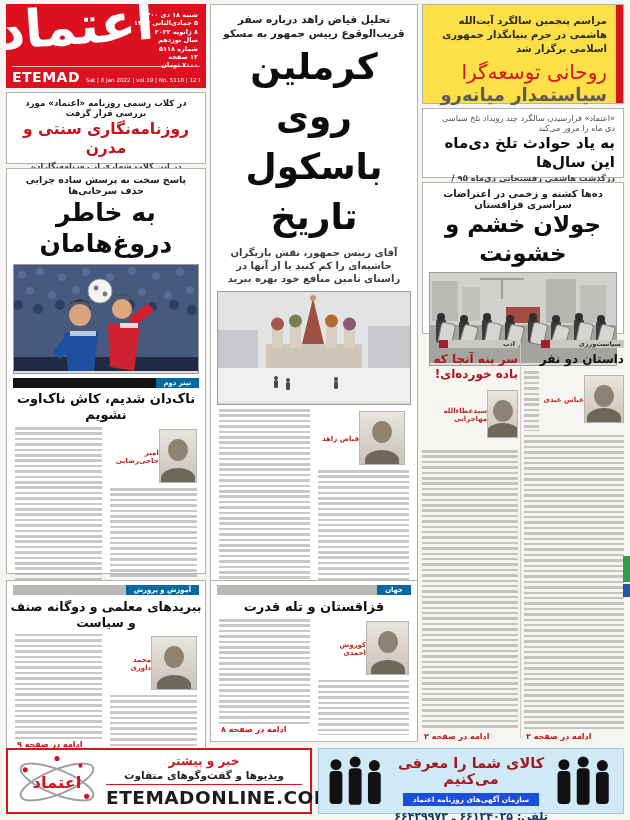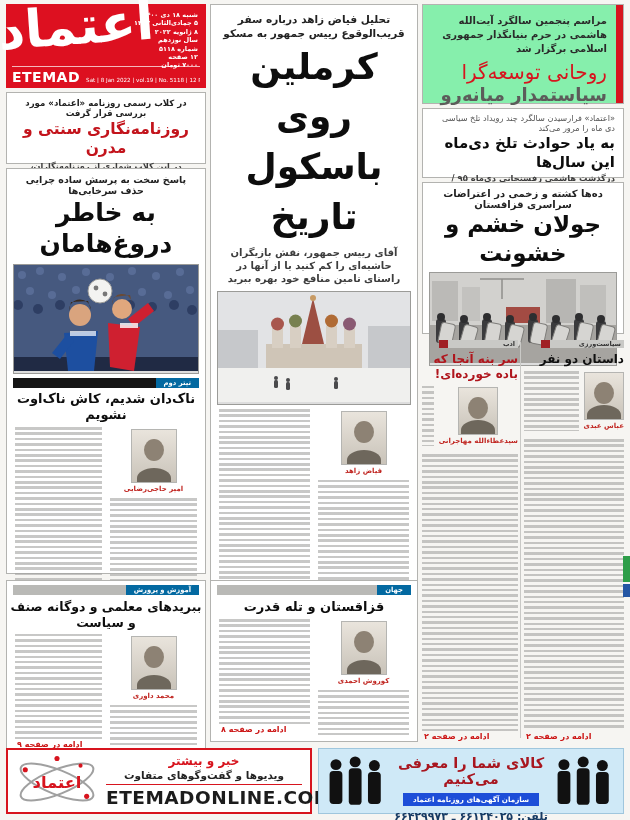--- a/index.html
+++ b/index.html
@@ -23,42 +23,42 @@
   .headline{font-weight:bold;color:#0d0d0d;text-align:center;line-height:1.25;}
   .red{color:#c3141c;}
   .photo{margin:4px 6px;border:1px solid #9b9b98;background:#ddd;overflow:hidden;}
   .photo svg{display:block;}
   .more{color:#cc1616;font-weight:bold;font-size:8px;text-align:left;padding:1px 2px;}
   
   .cols{display:flex;gap:8px;padding:0 8px;box-sizing:border-box;}
   .col{flex:1;display:flex;flex-direction:column;min-width:0;}
   .fb{flex:1;background:repeating-linear-gradient(#a3a3a1 0 2.5px,transparent 2.5px 5.4px);
       opacity:.6;}
-  .writer{display:flex;flex-direction:column;align-items:center;margin:2px 0 5px;justify-content:center;}
+  .writer{display:flex;flex-direction:row;align-items:center;margin:2px 0 5px;justify-content:center;}
   .avatar{width:46px;height:54px;border:1px solid #b5b5b2;box-sizing:border-box;position:relative;
           background:linear-gradient(#e9e4dc,#c9c3b9);overflow:hidden;}
   .avatar::before{content:"";position:absolute;left:50%;top:9px;width:20px;height:22px;margin-left:-10px;
           border-radius:50%;background:#8d8274;}
   .avatar::after{content:"";position:absolute;left:50%;bottom:-6px;width:34px;height:20px;margin-left:-17px;
           border-radius:50% 50% 0 0;background:#6e675c;}
   .writer-name{font-size:7px;font-weight:bold;color:#c02520;margin-top:2px;}
   
   .strip{display:flex;height:10px;margin:4px 6px 0;direction:ltr;}
   .strip .gray{flex:1;background:#b9b9b6;}
   .strip .redlab{background:#0369a1;color:#fff;font-size:6.8px;font-weight:bold;
                  display:flex;align-items:center;justify-content:center;padding:0 8px;}
   .strip.black .gray{background:#151515;}
   
   .mini-head{display:flex;height:8px;align-items:center;margin-bottom:4px;direction:ltr;margin-left:17px;}
   .mini-head .sq{width:9px;height:8px;background:#a02025;}
   .mini-head .bar{flex:1;height:8px;background:#c9c9c6;display:flex;align-items:center;
                   justify-content:flex-end;}
   .mini-head .lab{font-size:6.5px;color:#333;font-weight:bold;padding:0 3px;}
   
-  .graybox{background:#86efac;border:1px solid #b3b3b0;}
+  .graybox{background:#fde047;border:1px solid #b3b3b0;}
   .graybox .redbar{position:absolute;left:auto;right:0;top:0;bottom:0;width:7px;background:#d7141e;}
   .gb-kicker{font-weight:bold;color:#2a2a2a;font-size:10px;line-height:14px;text-align:right;
              padding:9px 16px 0 10px;}
   .gb-t1{color:#d7141e;font-weight:normal;font-size:20px;text-align:right;padding:4px 16px 0;}
   .gb-t2{color:#5c5c5a;font-weight:bold;font-size:18px;text-align:right;padding:0 16px;}
   
   .oped{position:absolute;display:flex;flex-direction:column;}
   .oped .title{font-weight:bold;font-size:12px;color:#101010;text-align:right;line-height:1.25;
                margin:0 0 3px;}
   .wr-row{display:flex;gap:5px;margin-bottom:4px;}

